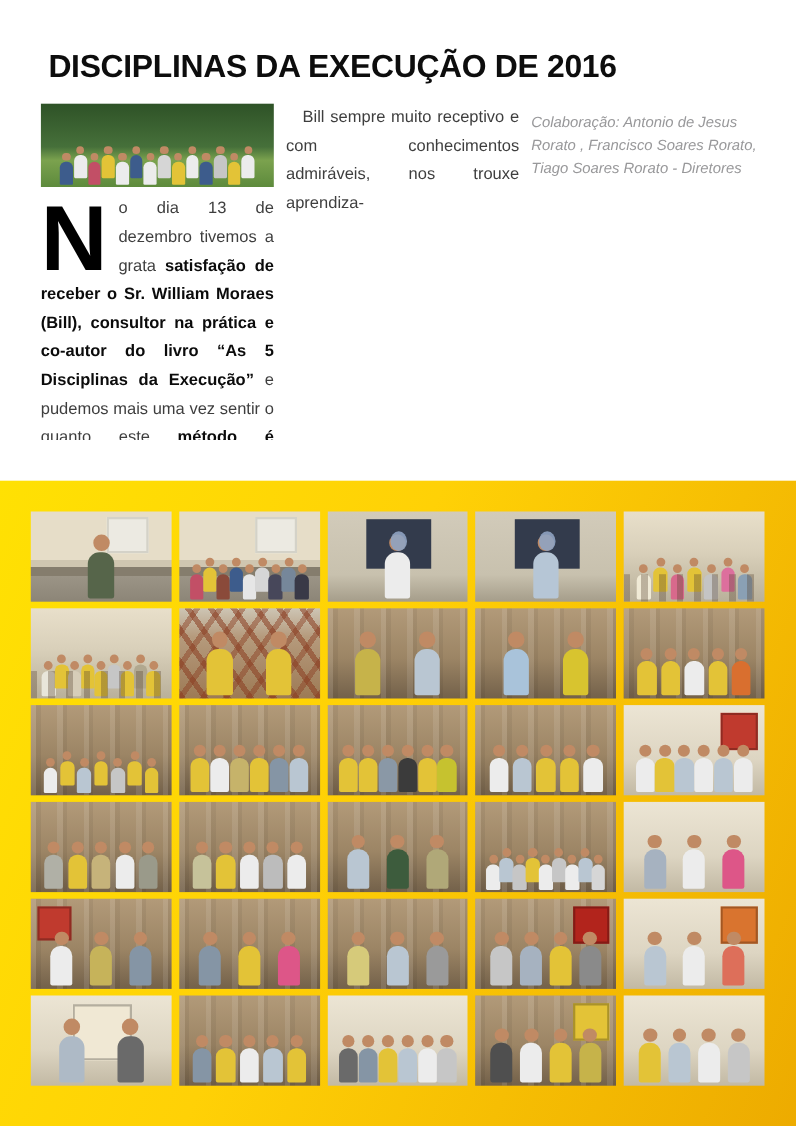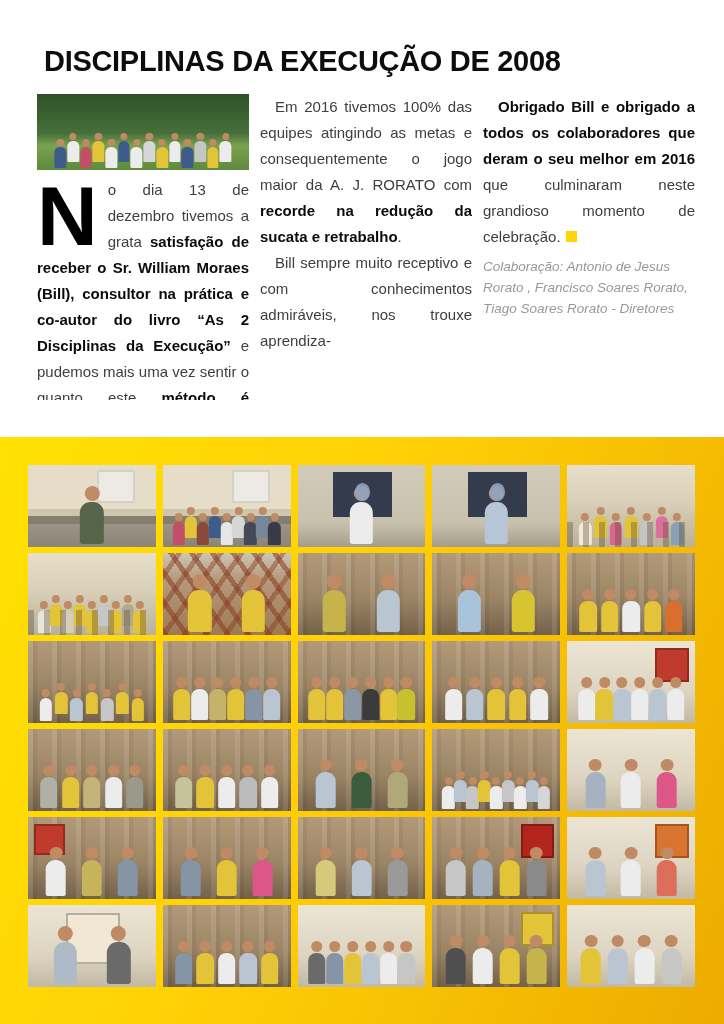--- a/index.html
+++ b/index.html
@@ -96,21 +96,21 @@
   }
   .person .head{height:26%;aspect-ratio:1;border-radius:50%;background:#c08a64;}
   .person .torso{flex:1;width:88%;margin-top:1px;border-radius:46% 46% 10% 10% / 26% 26% 6% 6%;}
 </style>
 </head>
 <body>
 
 <div class="page">
 
   <h1 class="headline">
-    <span>DISCIPLINAS DA EXECUÇÃO DE 2008</span>
+    <span>DISCIPLINAS DA EXECUÇÃO DE 2016</span>
   </h1>
 
   <div class="article">
     <div class="col">
         <div class="photo lead-photo scene-outdoor" title="Equipe reunida ao ar livre no jardim">
           <div class="person" style="height: 38%; left: 11%; bottom: 3%;">
             <div class="head"></div>
             <div class="torso" style="background: rgb(61, 92, 140);"></div>
           </div>
           <div class="person" style="height: 38%; left: 17%; bottom: 11%;">
@@ -159,28 +159,26 @@
           </div>
           <div class="person" style="height: 38%; left: 83%; bottom: 3%;">
             <div class="head"></div>
             <div class="torso" style="background: rgb(227, 195, 55);"></div>
           </div>
           <div class="person" style="height: 38%; left: 89%; bottom: 11%;">
             <div class="head"></div>
             <div class="torso" style="background: rgb(236, 236, 236);"></div>
           </div>
         </div>
-        <p class="para"><span class="dropcap">N</span><span>o dia 13 de dezembro tivemos a grata </span><span class="b">satisfação de receber o Sr. William Moraes (Bill), consultor na prática e co-autor do livro “As 2 Disciplinas da Execução”</span><span> e pudemos mais uma vez sentir o quanto este </span><span class="b">método é revolucionário, que</span></p>
+        <p class="para"><span class="dropcap">N</span><span>o dia 13 de dezembro tivemos a grata </span><span class="b">satisfação de receber o Sr. William Moraes (Bill), consultor na prática e co-autor do livro “As 5 Disciplinas da Execução”</span><span> e pudemos mais uma vez sentir o quanto este </span><span class="b">método é revolucionário, que</span></p>
       </div>
     <div class="col">
-        <p class="para indent"><span>Em 2016 tivemos 100% das equipes atingindo as metas e consequentemente o jogo maior da A. J. RORATO com </span><span class="b">recorde na redução da sucata e retrabalho</span><span>.</span></p>
         <p class="para indent"><span>Bill sempre muito receptivo e com conhecimentos admiráveis, nos trouxe aprendiza-</span></p>
       </div>
     <div class="col">
-        <p class="para indent"><span class="b">Obrigado Bill e obrigado a todos os colaboradores que deram o seu melhor em 2016</span><span> que culminaram neste grandioso momento de celebração.</span><span class="endmark"></span></p>
         <p class="credit">Colaboração: Antonio de Jesus Rorato , Francisco Soares Rorato, Tiago Soares Rorato - Diretores</p>
       </div>
   </div>
 
   <div class="gallery">
     <div class="grid">
         <div class="photo scene-stage" title="Palestrante no palco do auditório">
           <div class="person" style="height: 70%; left: 50%; bottom: 4%;">
             <div class="head"></div>
             <div class="torso" style="background: rgb(86, 101, 74);"></div>

